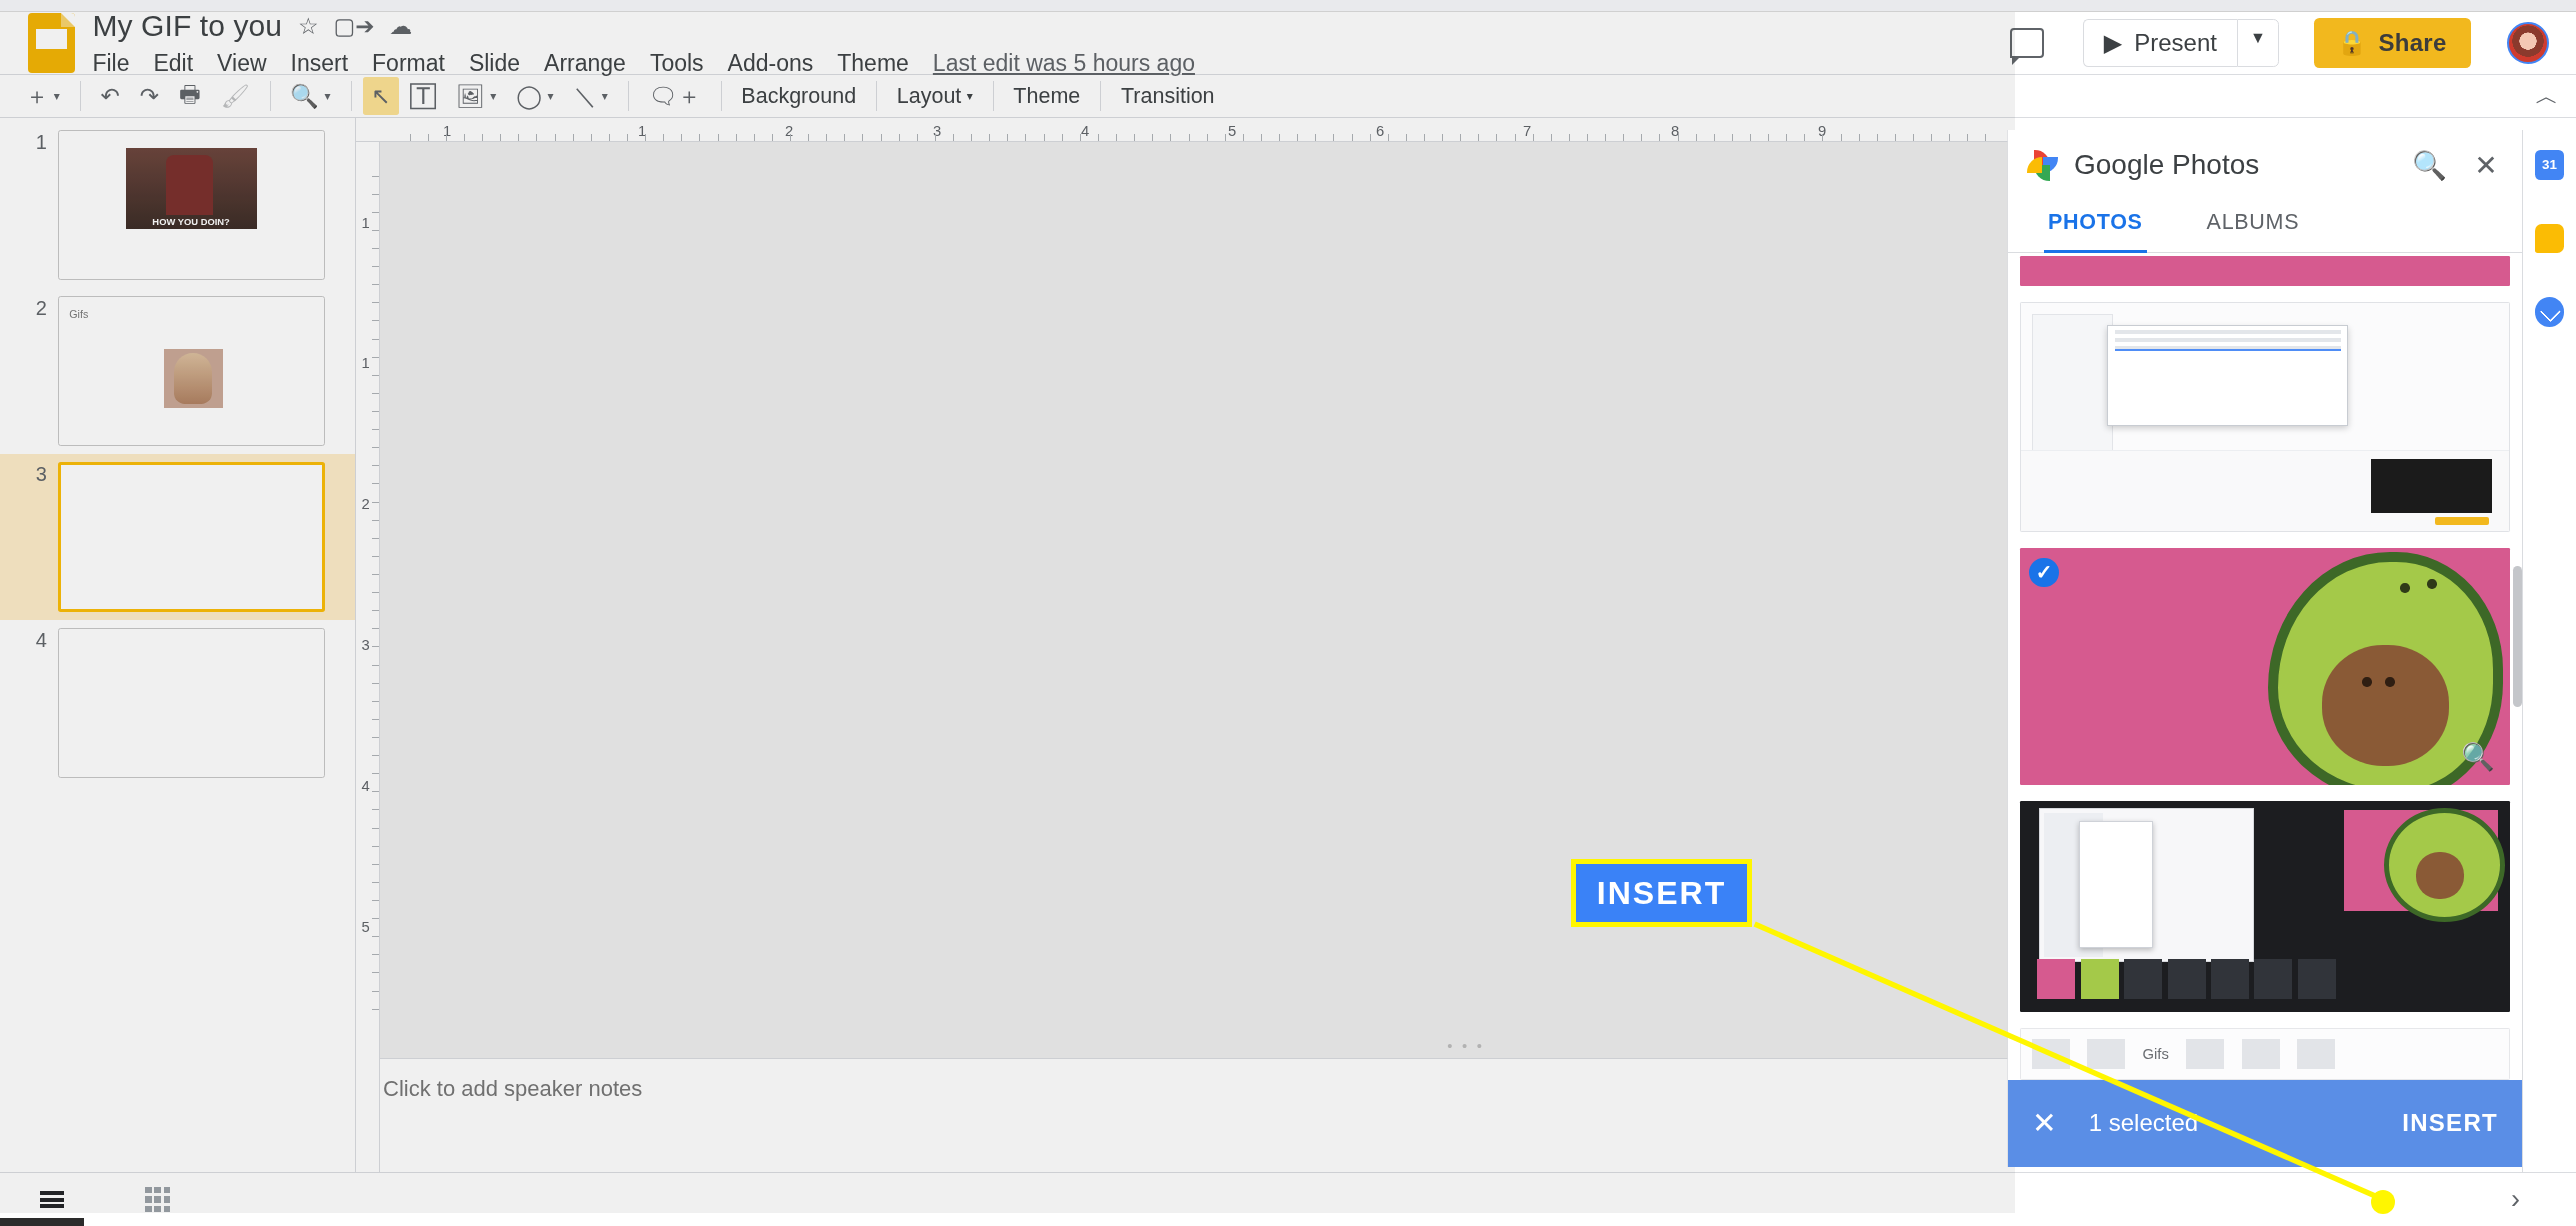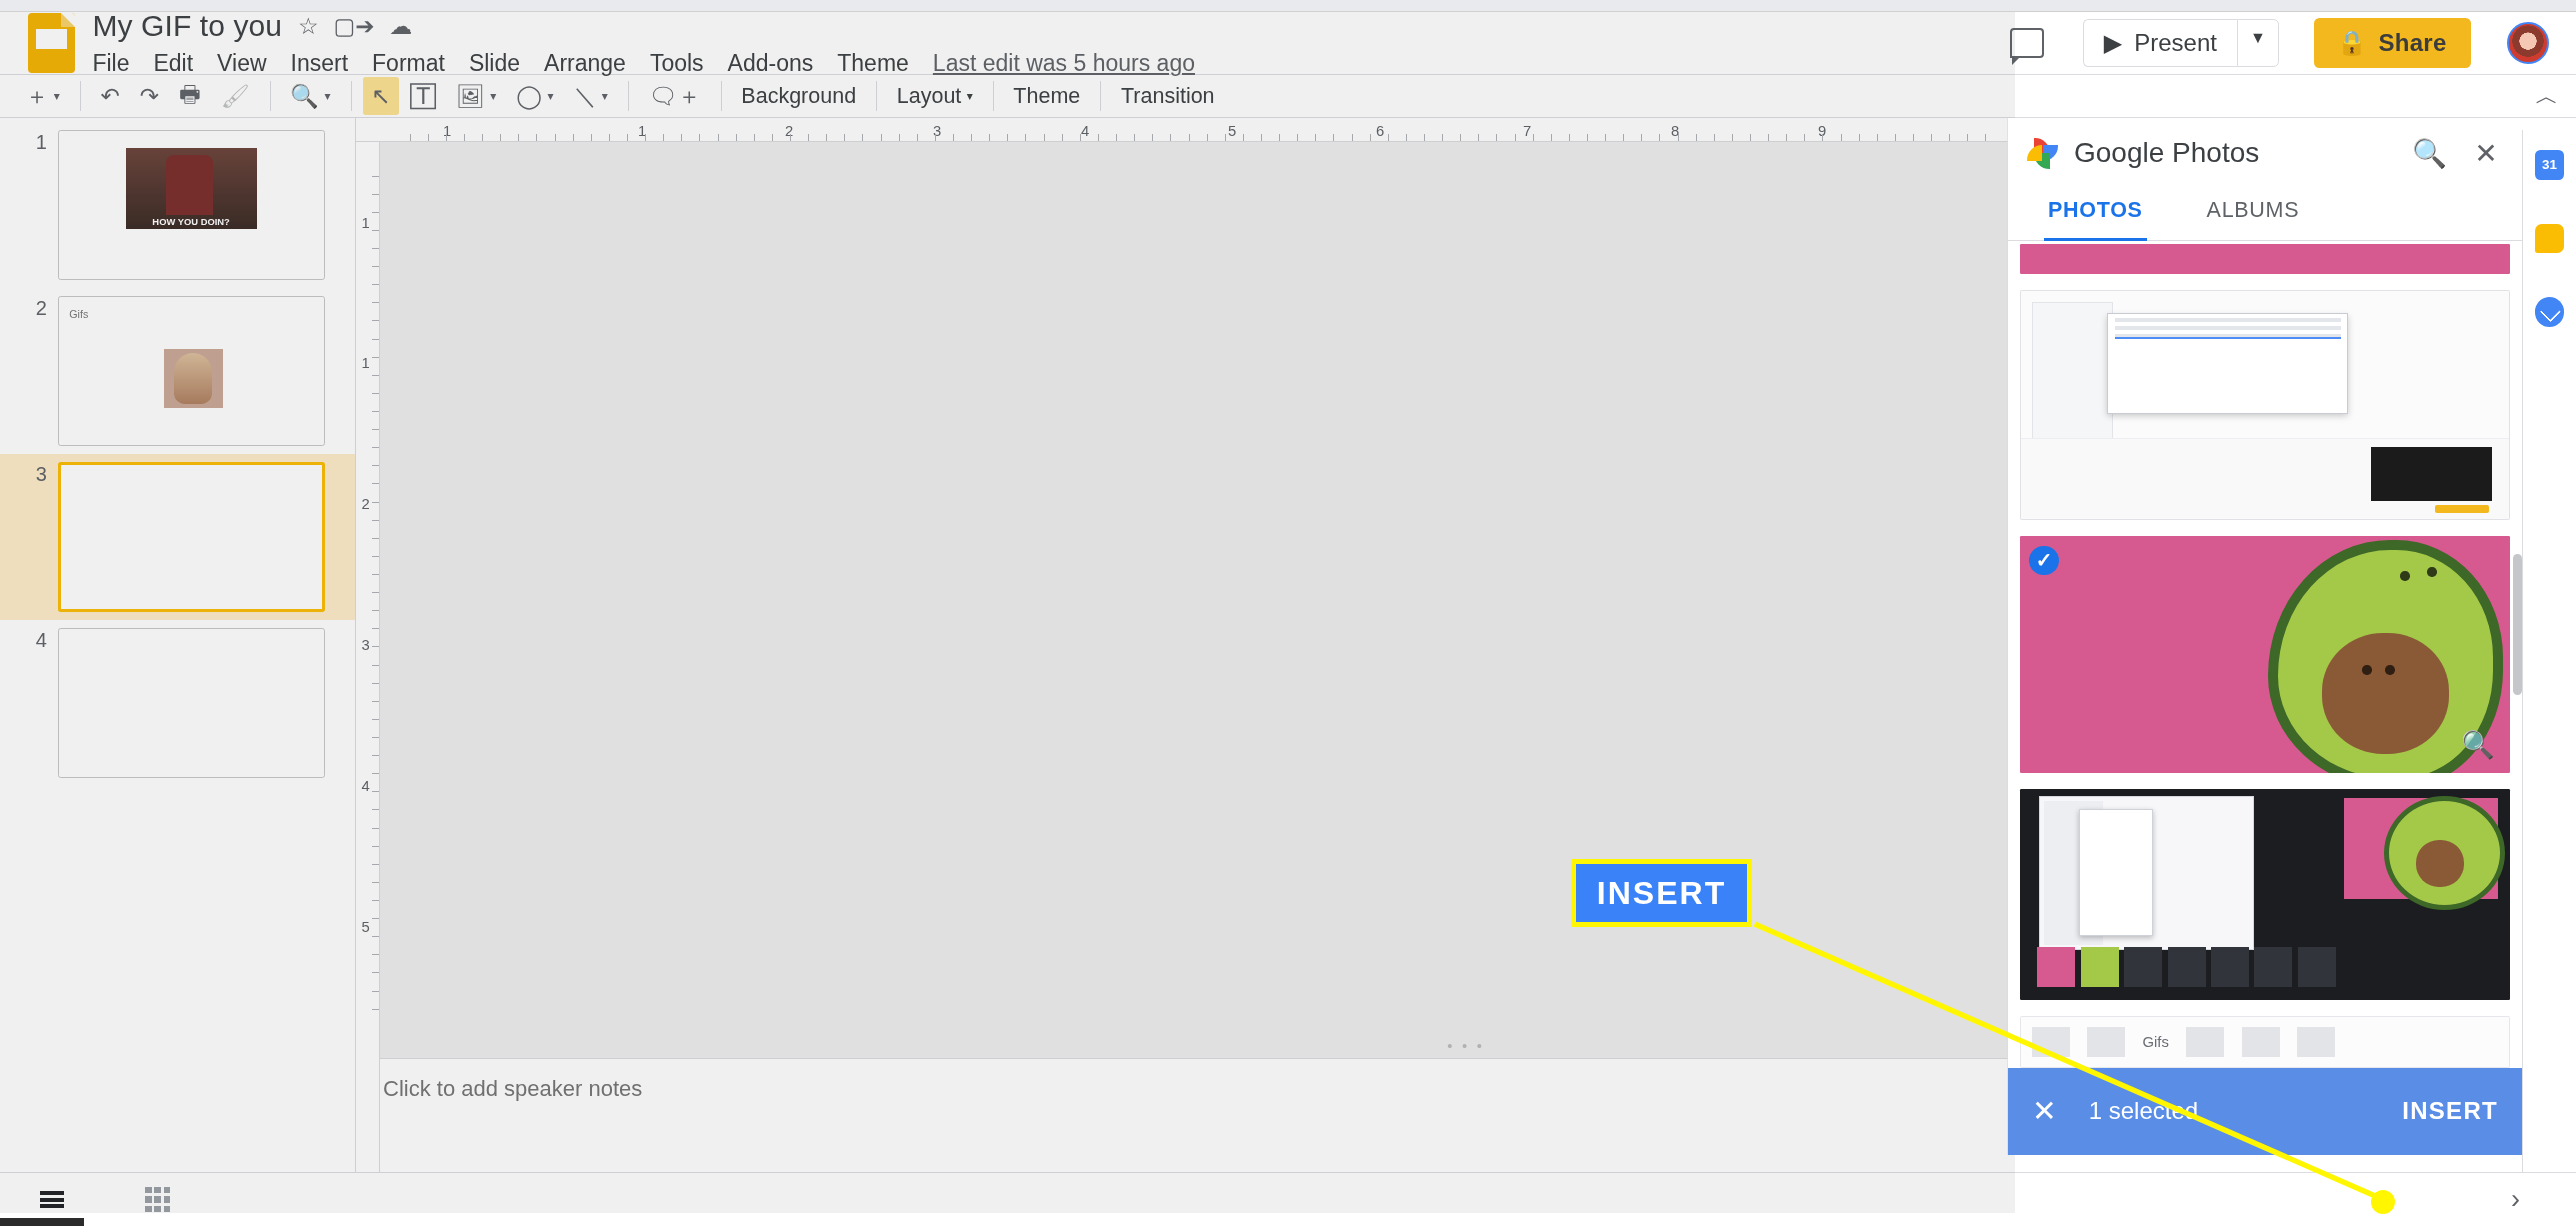--- a/index.html
+++ b/index.html
@@ -200,21 +200,21 @@
   .bb-filmstrip span{width:24px;height:4px;background:#5f6368;}
   .bb-filmstrip.active span{background:#202124;}
   .bb-grid{display:grid;grid-template-columns:repeat(3,6.7px);grid-template-rows:repeat(3,6.7px);gap:2.7px;}
   .bb-grid span{background:#9aa0a6;}
   .bottombar .spacer{flex:1;}
   .bb-expand{font-size:27px;color:#5f6368;cursor:pointer;padding-right:16px;}
   .bb-task-strip{position:absolute;left:0;bottom:0;height:8px;width:84px;background:#2b2b2b;}
 
   
   .sidepanel{
-    position:absolute; top:118px; right:54px;
+    position:absolute; top:130px; right:54px;
     width:514px; height:calc(1226px - 130px - 54px - 5.4px);
     background:#fff;
     display:flex;flex-direction:column;
     z-index:80;
     box-shadow:-0.7px 0 0 var(--border-grey);
   }
   .sp-header{
     display:flex;align-items:center;gap:16px;
     padding:13.4px 19px 6.7px 19px;
   }

